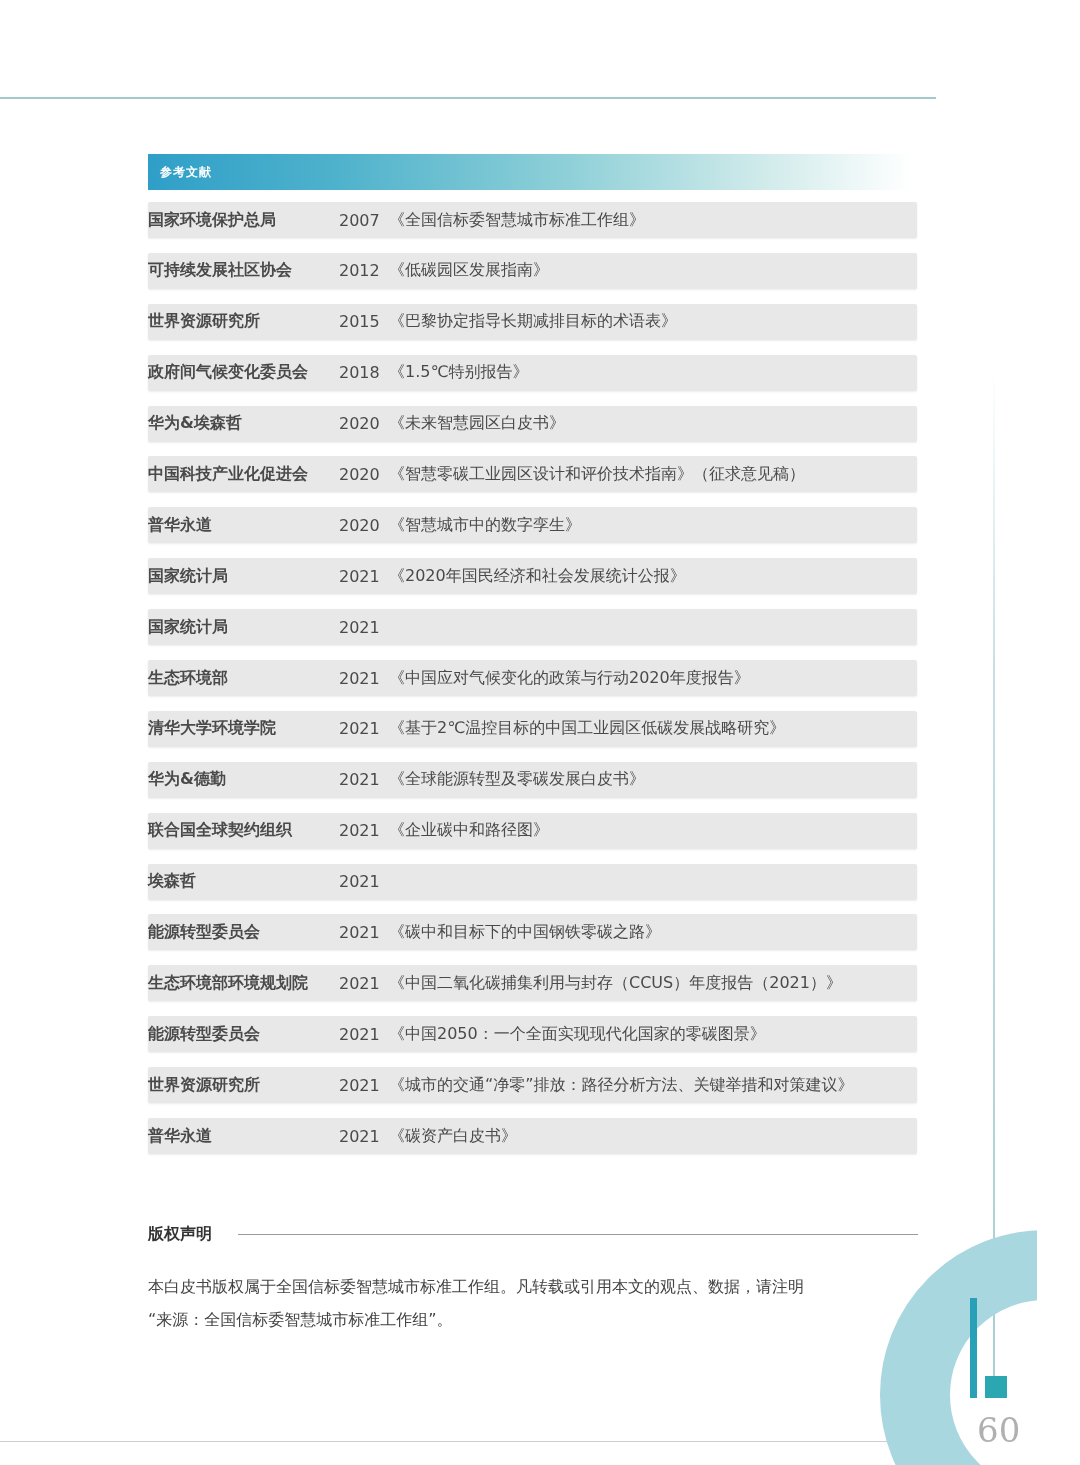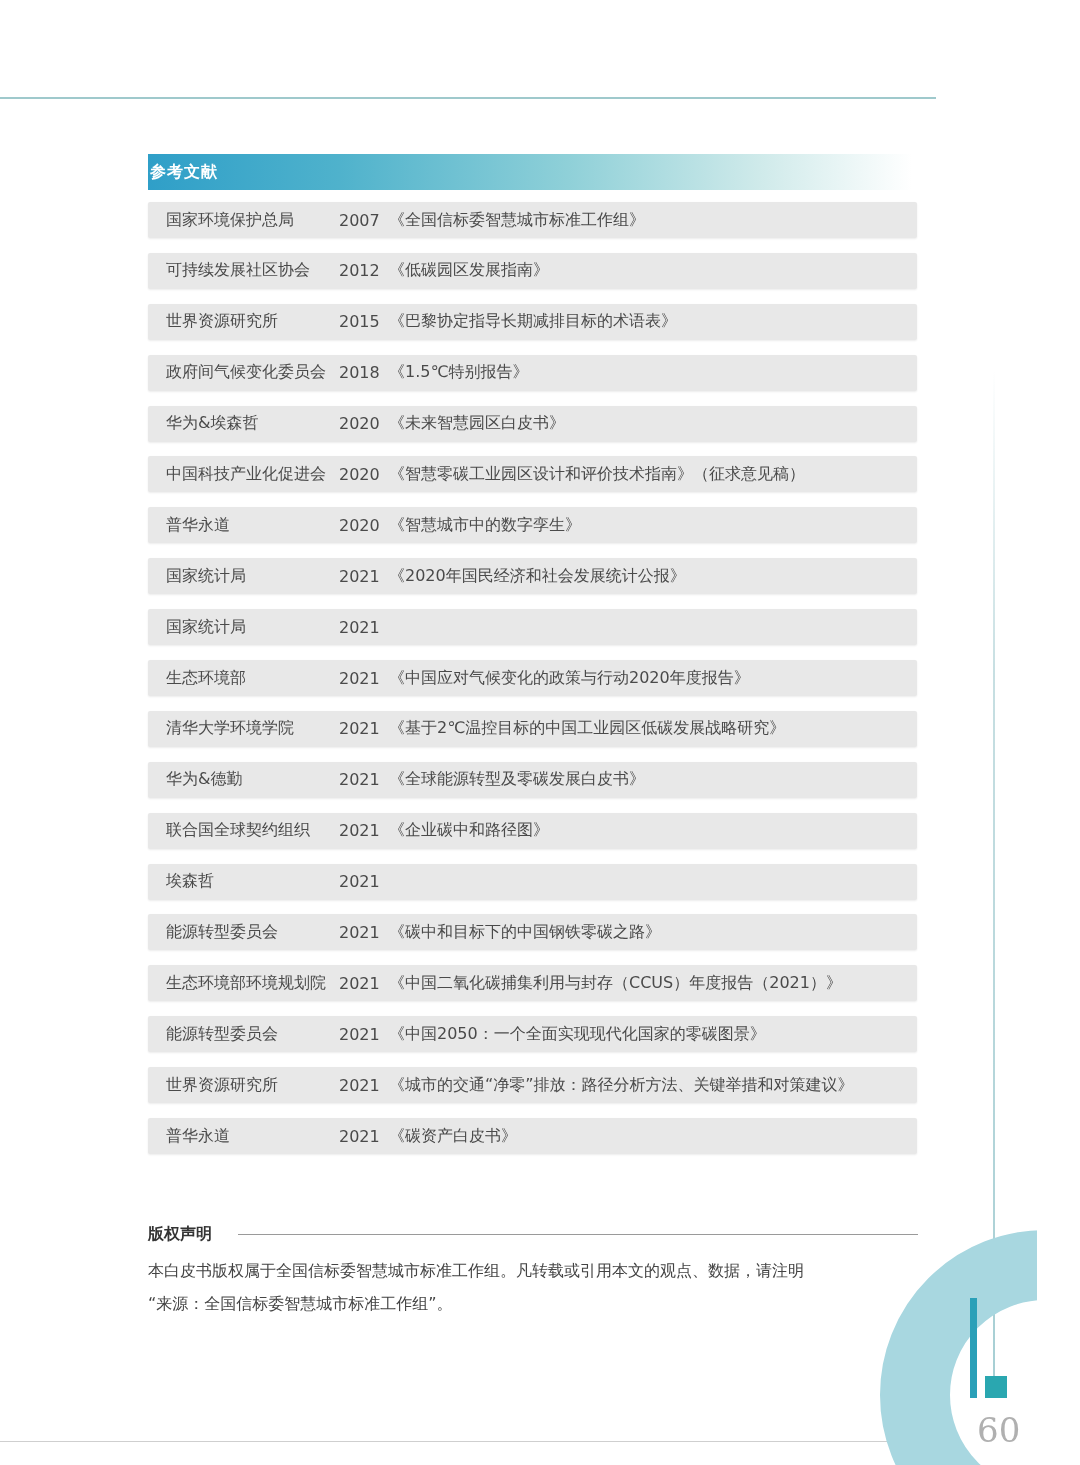--- a/index.html
+++ b/index.html
@@ -20,42 +20,42 @@
   .bottom-rule {
     position:absolute; left:0; top:1441px; width:940px; height:1px;
     background:#cfcfcf;
   }
   .section-title {
     position:absolute; left:148px; top:154px; width:764px; height:36px;
     background:linear-gradient(to right, #2f9fc8 0%, #4fb2cc 25%, #8fd0d8 55%, #cfeaea 80%, rgba(255,255,255,0) 100%);
     display:flex; align-items:center;
   }
   .section-title span {
-    color:#fff; font-weight:bold; font-size:16px; padding-left:2px; letter-spacing:1px;text-align:right;
+    color:#fff; font-weight:bold; font-size:12px; padding-left:12px; letter-spacing:1px;text-align:right;
   }
   .refs {
     position:absolute; left:148px; top:202px; width:769px;
   }
   .ref-row {
     height:36px; margin-bottom:14.9px; background:#e8e8e8;
     border-radius:2px;
     box-shadow:0 1px 2px rgba(0,0,0,0.08);
     display:flex; align-items:center; font-size:16px; color:#4a4a4a;
     white-space:nowrap;
   }
-  .ref-org { width:191px; padding-left:18px; box-sizing:border-box; flex:none; }
+  .ref-org { width:191px; box-sizing:border-box; flex:none;font-weight:bold; }
   .ref-year { width:50px; flex:none; }
   .ref-title { flex:1; }
   .copyright {
     position:absolute; left:148px; top:1222px; width:770px;
   }
   .cr-head { display:flex; align-items:center; height:24px;gap:16px; }
   .cr-head-label { font-weight:bold; font-size:16px; color:#333; padding-right:10px; }
   .cr-head-line { flex:1; height:1px; background:#9a9a9a; }
-  .cr-body { font-size:16px; color:#444; line-height:33px; margin-top:8px; }
+  .cr-body { font-size:16px; color:#444; line-height:33px; margin-top:24px; }
   .deco {
     position:absolute; left:870px; top:1225px; width:210px; height:240px; overflow:hidden;
   }
   .arc {
     position:absolute; left:10px; top:5px; width:330px; height:330px; border-radius:50%;
     border:70px solid #a8d7e0; box-sizing:border-box;
   }
   .arc-cut {
     position:absolute; left:167px; top:0; width:60px; height:90px; background:#fff;
   }

